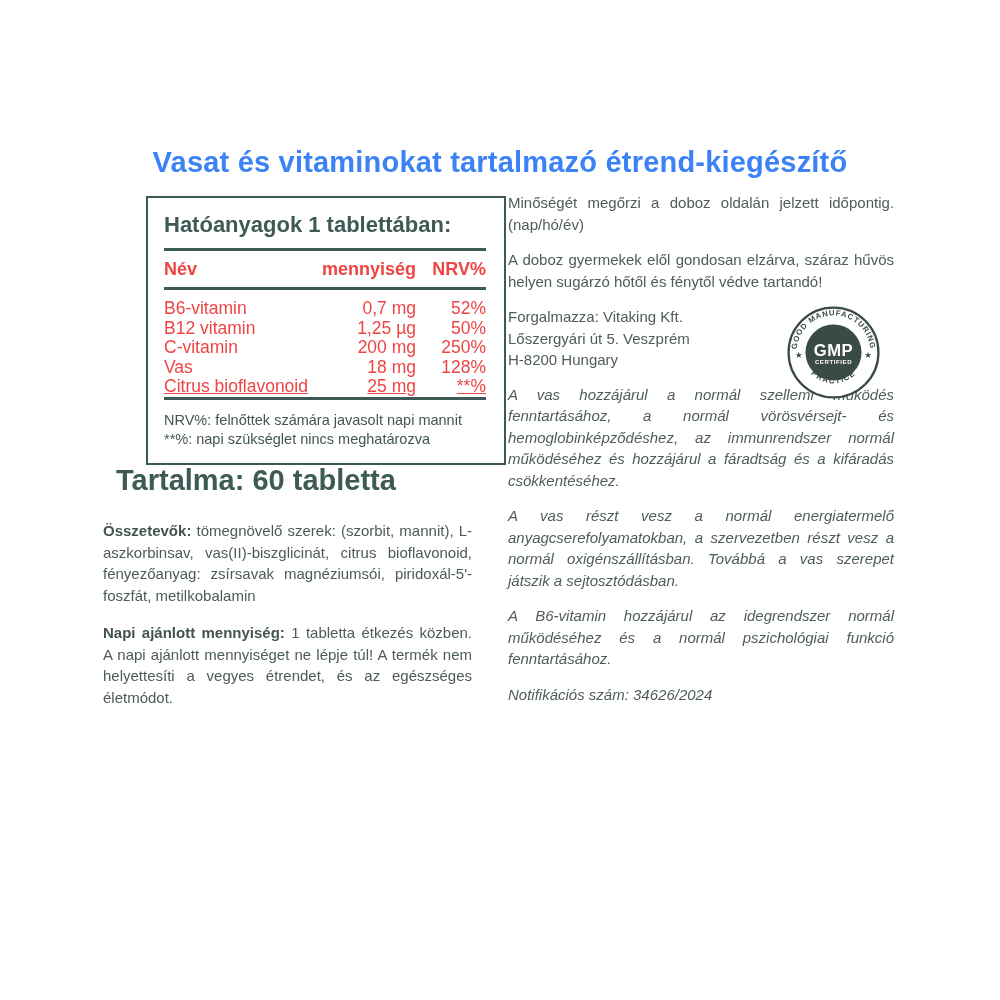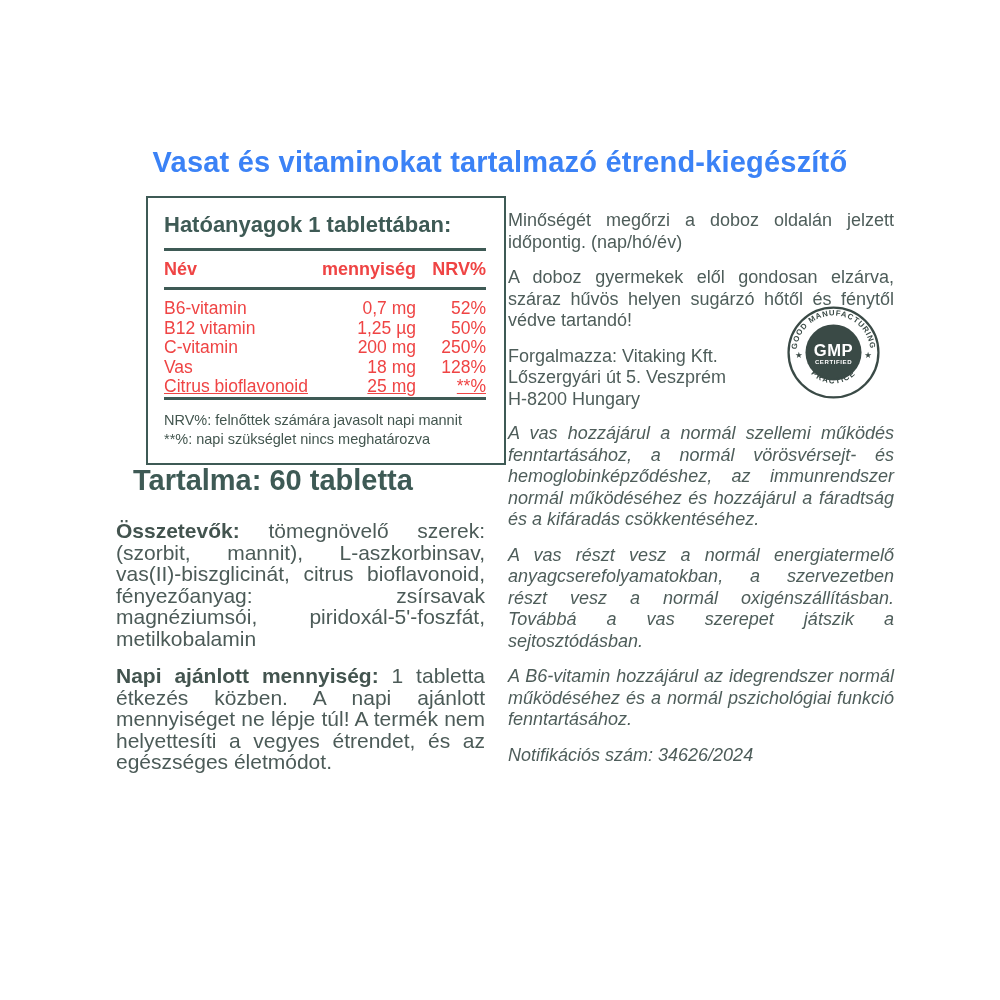--- a/index.html
+++ b/index.html
@@ -18,30 +18,30 @@
   .facts-table th{font-size:18px;font-weight:bold;text-align:left;
                   padding:8px 0 7px 0;border-bottom:3px solid #3e5a55;}
   .facts-table th.num,.facts-table td.num{text-align:right;}
   .facts-table td{font-size:17.5px;line-height:19.5px;padding:0;}
   .facts-table tbody tr:first-child td{padding-top:9px;}
   .facts-table tbody tr:last-child td{text-decoration:underline;}
   .col-amount{width:108px;}
   .col-nrv{width:70px;}
   .footnotes{margin-top:11px;font-size:14.5px;line-height:19px;color:#43564f;}
 
-  .content-heading{position:absolute;left:133px;top:464px;
+  .content-heading{position:absolute;left:116px;top:464px;
                    font-size:29px;font-weight:bold;color:#3e5a55;}
 
-  .left-col{position:absolute;left:116px;top:520px;width:369px;
-            font-size:21px;line-height:21.5px;color:#4c5b58;text-align:justify;}
+  .left-col{position:absolute;left:103px;top:520px;width:369px;
+            font-size:15px;line-height:21.5px;color:#4c5b58;text-align:justify;}
   .left-col p{margin:0 0 16px 0;}
   .left-col b{color:#43544f;}
 
   .right-col{position:absolute;left:508px;top:192px;width:386px;
-             font-size:18px;line-height:21.5px;color:#4e5d5a;text-align:justify;margin-top:18px;}
+             font-size:15px;line-height:21.5px;color:#4e5d5a;text-align:justify;}
   .right-col p{margin:0 0 14px 0;}
   .distributor{width:272px;text-align:left;margin-bottom:13px;}
   .claims p{font-style:italic;margin:0 0 14px 0;}
 
   .gmp-badge{position:absolute;left:786px;top:305px;width:95px;height:95px;}
   .gmp-badge svg{display:block;width:100%;height:100%;}
 </style>
 </head>
 <body>
 

